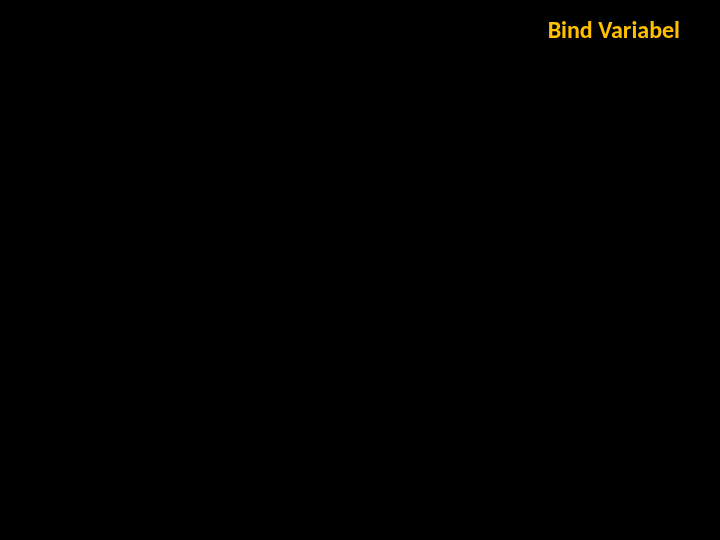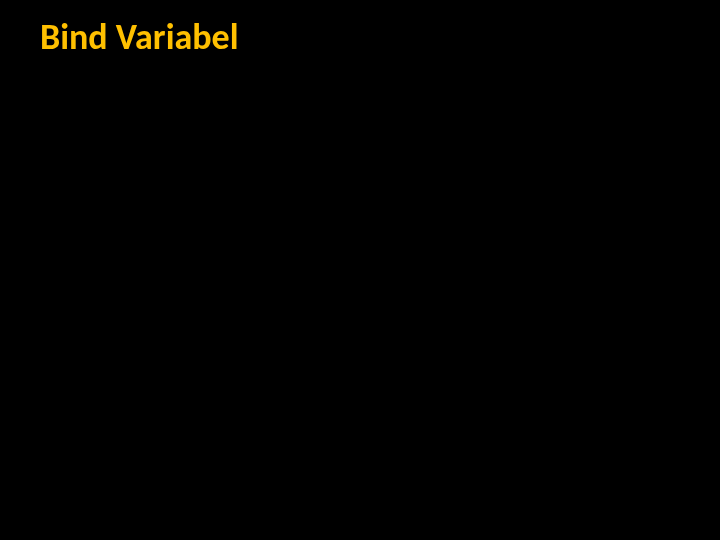--- a/index.html
+++ b/index.html
@@ -14,23 +14,23 @@
       font-family: Calibri, Arial, sans-serif;
       overflow: hidden;
     }
     .slide {
       width: 100%;
       height: 100%;
       padding: 10px 40px;
     }
     .title {
       color: #ffc000;
-      font-size: 36px;
+      font-size: 24px;
       font-weight: bold;
-      text-align: left;
+      text-align: right;
       margin-bottom: 18px;
       margin-top: 5px;
     }
     .content {
       color: #000000;
       font-size: 29px;
       line-height: 1.35;
     }
     .line {
       display: block;

